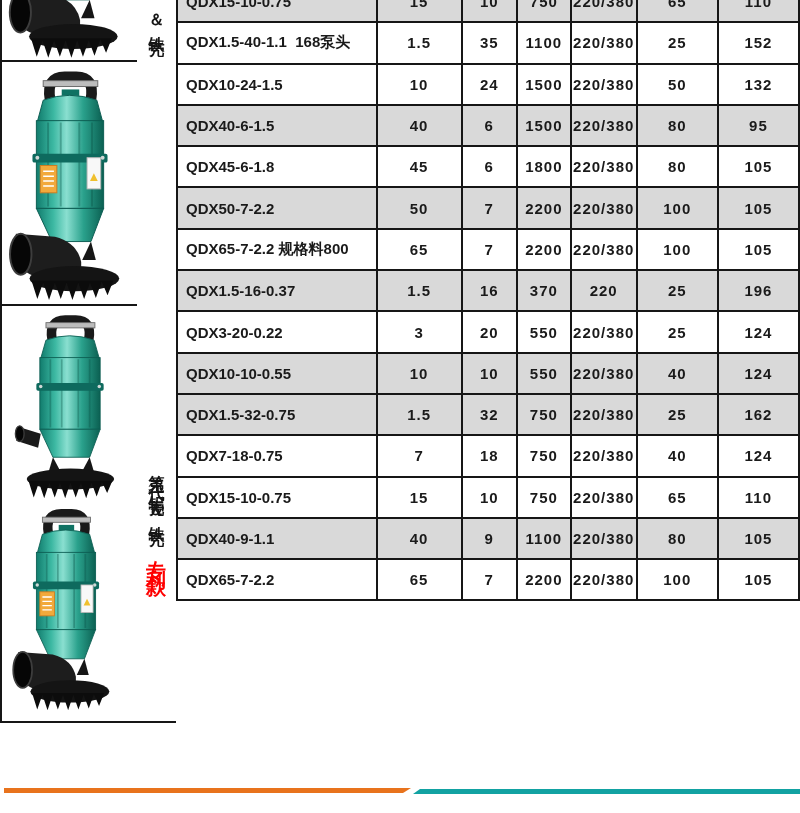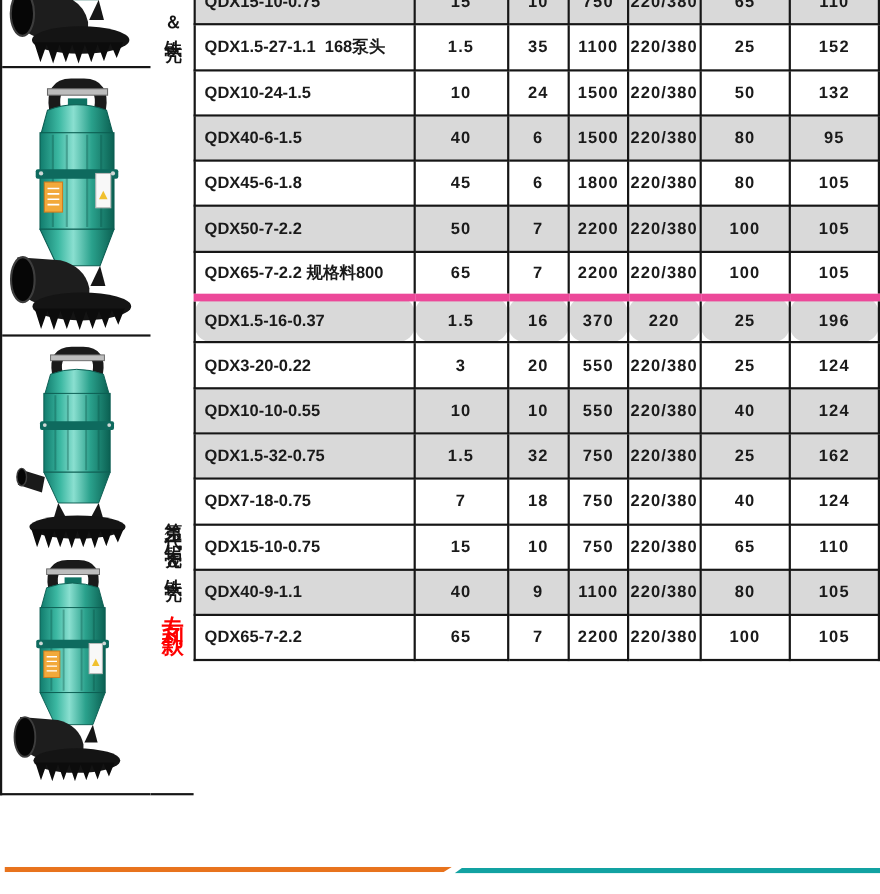--- a/index.html
+++ b/index.html
@@ -35,21 +35,21 @@
   table.spec{border-collapse:collapse;table-layout:fixed;}
   table.spec tr{height:41.3px;}
   table.spec td{
     border:2px solid #161616;box-sizing:border-box;
     font-size:15px;font-weight:bold;color:#1a1a1a;background:#fff;
     overflow:hidden;
   }
   table.spec td.model{text-align:left;padding:0 2px 0 8px;white-space:pre;}
   table.spec td.num{text-align:center;padding:0;letter-spacing:1px;}
   table.spec tr.gray td{background:var(--stripe,#d9d9d9);}
-  table.spec tr.section-start td{border-top:7px solid #ec4899;border-radius:15px;}
+  table.spec tr.section-start td{border-top:1px solid #ec4899;}
   
   .bar{position:absolute;height:5px;top:788px;}
   .bar.orange{left:4px;width:407px;background:var(--accent-orange,#e8731d);
     clip-path:polygon(0 0,100% 0,calc(100% - 8px) 100%,0 100%);}
   .bar.teal{left:413px;width:387px;top:789px;background:var(--accent-teal,#12a2a2);
     clip-path:polygon(7px 0,100% 0,100% 100%,0 100%);}
   .hidden-defs{position:absolute;width:0;height:0;overflow:hidden;}
 </style>
 </head>
 <body>
@@ -153,21 +153,21 @@
           <tr class="gray">
             <td class="model">QDX15-10-0.75</td>
             <td class="num">15</td>
             <td class="num">10</td>
             <td class="num">750</td>
             <td class="num">220/380</td>
             <td class="num">65</td>
             <td class="num">110</td>
           </tr>
           <tr class="">
-            <td class="model">QDX1.5-27-1.1  168泵头</td>
+            <td class="model">QDX1.5-40-1.1  168泵头</td>
             <td class="num">1.5</td>
             <td class="num">35</td>
             <td class="num">1100</td>
             <td class="num">220/380</td>
             <td class="num">25</td>
             <td class="num">152</td>
           </tr>
           <tr class="">
             <td class="model">QDX10-24-1.5</td>
             <td class="num">10</td>

